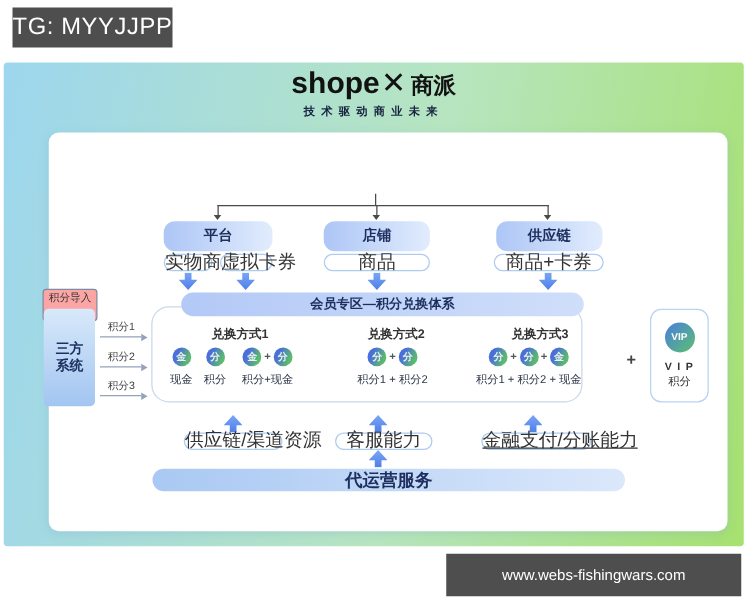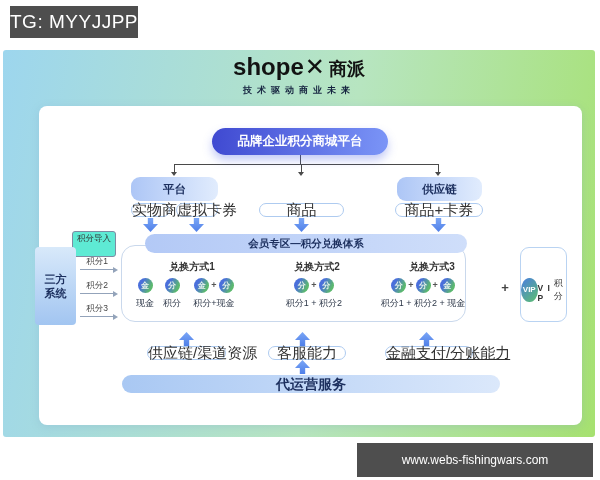--- a/index.html
+++ b/index.html
@@ -51,32 +51,32 @@
 
   .xg{top:278px;display:flex;flex-direction:column;align-items:center;gap:4px;z-index:2;}
   .coins{display:flex;align-items:center;gap:2px;}
   .coin{width:15px;height:15px;border-radius:50%;
         background:linear-gradient(115deg,#4a6fdb 28%,#5cb96e 78%);
         color:#e8f3ec;font-size:8px;line-height:15px;text-align:center;font-weight:600;}
   .plus-sm{font-size:9px;color:#555;font-weight:bold;line-height:15px;}
   .coin-label{font-size:9px;color:#2d3748;white-space:nowrap;}
 
   .imp-tag{left:34px;top:231px;width:44px;height:26px;border:1px solid #7e8ba3;border-radius:3px;
-           background:#5eead4;color:#333;font-size:8.5px;line-height:12px;text-align:center;z-index:2;margin-left:38px;}
+           background:#fca5a5;color:#333;font-size:8.5px;line-height:12px;text-align:center;z-index:2;}
   .tp-box{left:35px;top:247px;width:41px;height:78px;border-radius:4px;z-index:2;
           background:linear-gradient(180deg,#d8e9fa,#a2c5f1);color:#1c2f5e;font-size:11px;
           font-weight:bold;display:flex;flex-direction:column;align-items:center;justify-content:center;line-height:14px;}
   .pin-label{left:80px;width:34px;font-size:8.5px;color:#444;text-align:center;z-index:2;white-space:nowrap;}
   .pin-line{left:80px;width:33px;height:1px;background:#93a3ba;z-index:2;}
   .lahead{width:0;height:0;border-top:3px solid transparent;border-bottom:3px solid transparent;
           border-left:5px solid #93a3ba;z-index:2;}
 
   .plus-big{left:498px;top:280px;width:14px;font-size:13px;font-weight:bold;color:#444;text-align:center;z-index:2;}
   .vip-box{left:520px;top:247px;width:47px;height:75px;border:1px solid #b9d3f2;border-radius:9px;
-           background:#fff;z-index:2;display:flex;flex-direction:row;align-items:center;padding-top:10px;}
+           background:#fff;z-index:2;display:flex;flex-direction:column;align-items:center;padding-top:10px;}
   .vip-circle{width:24px;height:24px;border-radius:50%;background:linear-gradient(135deg,#4a7de0,#5cc06e);
               color:#fff;font-size:8px;font-weight:bold;line-height:24px;text-align:center;}
   .vip-l1{margin-top:6px;font-size:8.5px;font-weight:bold;color:#333;letter-spacing:1px;}
   .vip-l2{font-size:9px;color:#333;margin-top:1px;}
 
   .cap-pill{top:346px;}
   .bottom-bar{left:122px;top:375px;width:378px;height:18px;border-radius:9px;z-index:2;
               background:linear-gradient(90deg,#a9c8f3,#dbe8fb);color:#1c2f5e;font-size:14px;
               font-weight:bold;text-align:center;line-height:18px;}
 </style>
@@ -88,32 +88,32 @@
   <div class="card"></div>
   <div class="inner"></div>
 
   <div class="tg-badge">TG: MYYJJPP</div>
 
   <div class="logo">
     <div class="logo-row"><span>shope</span><span class="l-x">✕</span><span class="l-cn">商派</span></div>
     <div class="logo-tag">技术驱动商业未来</div>
   </div>
 
-  <div class="abs root-pill">品牌企业积分商城平台</div>
 
   <div class="abs line" style="left:300px;top:155px;width:1px;height:9px;"></div>
   <div class="abs line" style="left:174px;top:164px;width:265px;height:1px;"></div>
   <div class="abs line" style="left:174px;top:164px;width:1px;height:8px;"></div>
   <div class="abs line" style="left:301px;top:164px;width:1px;height:8px;"></div>
   <div class="abs line" style="left:438px;top:164px;width:1px;height:8px;"></div>
   <div class="abs chead" style="left:171px;top:172px;"></div>
   <div class="abs chead" style="left:298px;top:172px;"></div>
   <div class="abs chead" style="left:435px;top:172px;"></div>
 
   <div class="abs branch" style="left:131px;width:87px;">平台</div>
+  <div class="abs branch" style="left:259px;width:85px;">店铺</div>
   <div class="abs branch" style="left:397px;width:85px;">供应链</div>
 
   <div class="abs wpill" style="left:131px;top:203px;width:39px;">实物商品</div>
   <div class="abs wpill" style="left:176px;top:203px;width:42px;">虚拟卡券</div>
   <div class="abs wpill" style="left:259px;top:203px;width:85px;">商品</div>
   <div class="abs wpill" style="left:395px;top:203px;width:88px;">商品+卡券</div>
 
   <div class="abs ar down" style="left:143px;top:218px;"></div>
   <div class="abs ar down" style="left:189px;top:218px;"></div>
   <div class="abs ar down" style="left:294px;top:218px;"></div>

